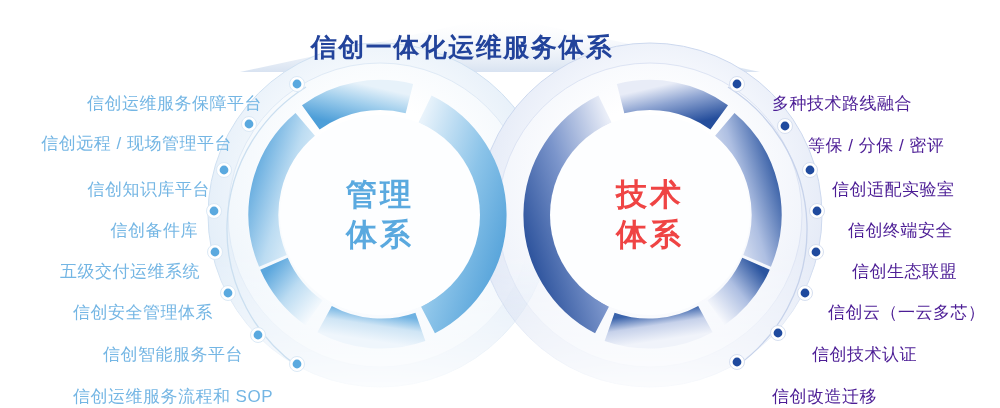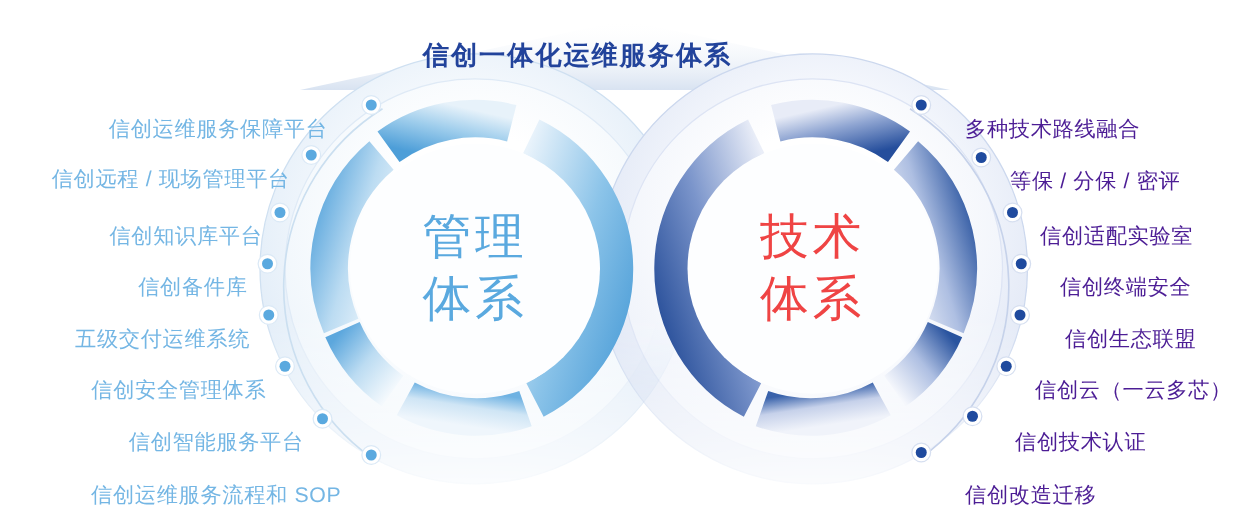--- a/index.html
+++ b/index.html
@@ -24,21 +24,21 @@
     width: 1000px;
     height: 408px;
   }
 
   .title {
     position: absolute;
     left: 0;
     top: 30px;
     width: 924px;
     text-align: center;
-    font-size: 21px;
+    font-size: 26px;
     font-weight: bold;
     letter-spacing: 1.5px;
     color: #22439b;
     z-index: 30;
     white-space: nowrap;
   }
 
   .label {
     position: absolute;
     font-size: 17px;
@@ -56,22 +56,22 @@
   .label.right {
     color: #4c1d95;
     text-align: left;
     transform: translateY(-50%);
   }
 
   .ring-text {
     position: absolute;
     z-index: 26;
     text-align: center;
-    font-weight: normal;
-    font-size: 39px;
+    font-weight: bold;
+    font-size: 31px;
     letter-spacing: 3px;
     line-height: 1.28;
     transform: translate(-50%, -50%);
     white-space: nowrap;
   }
   .ring-text.mgmt { color: #5aa9df; }
   .ring-text.tech { color: #ef4444; }
   .ring-text span { display: block; }
 </style>
 </head>

